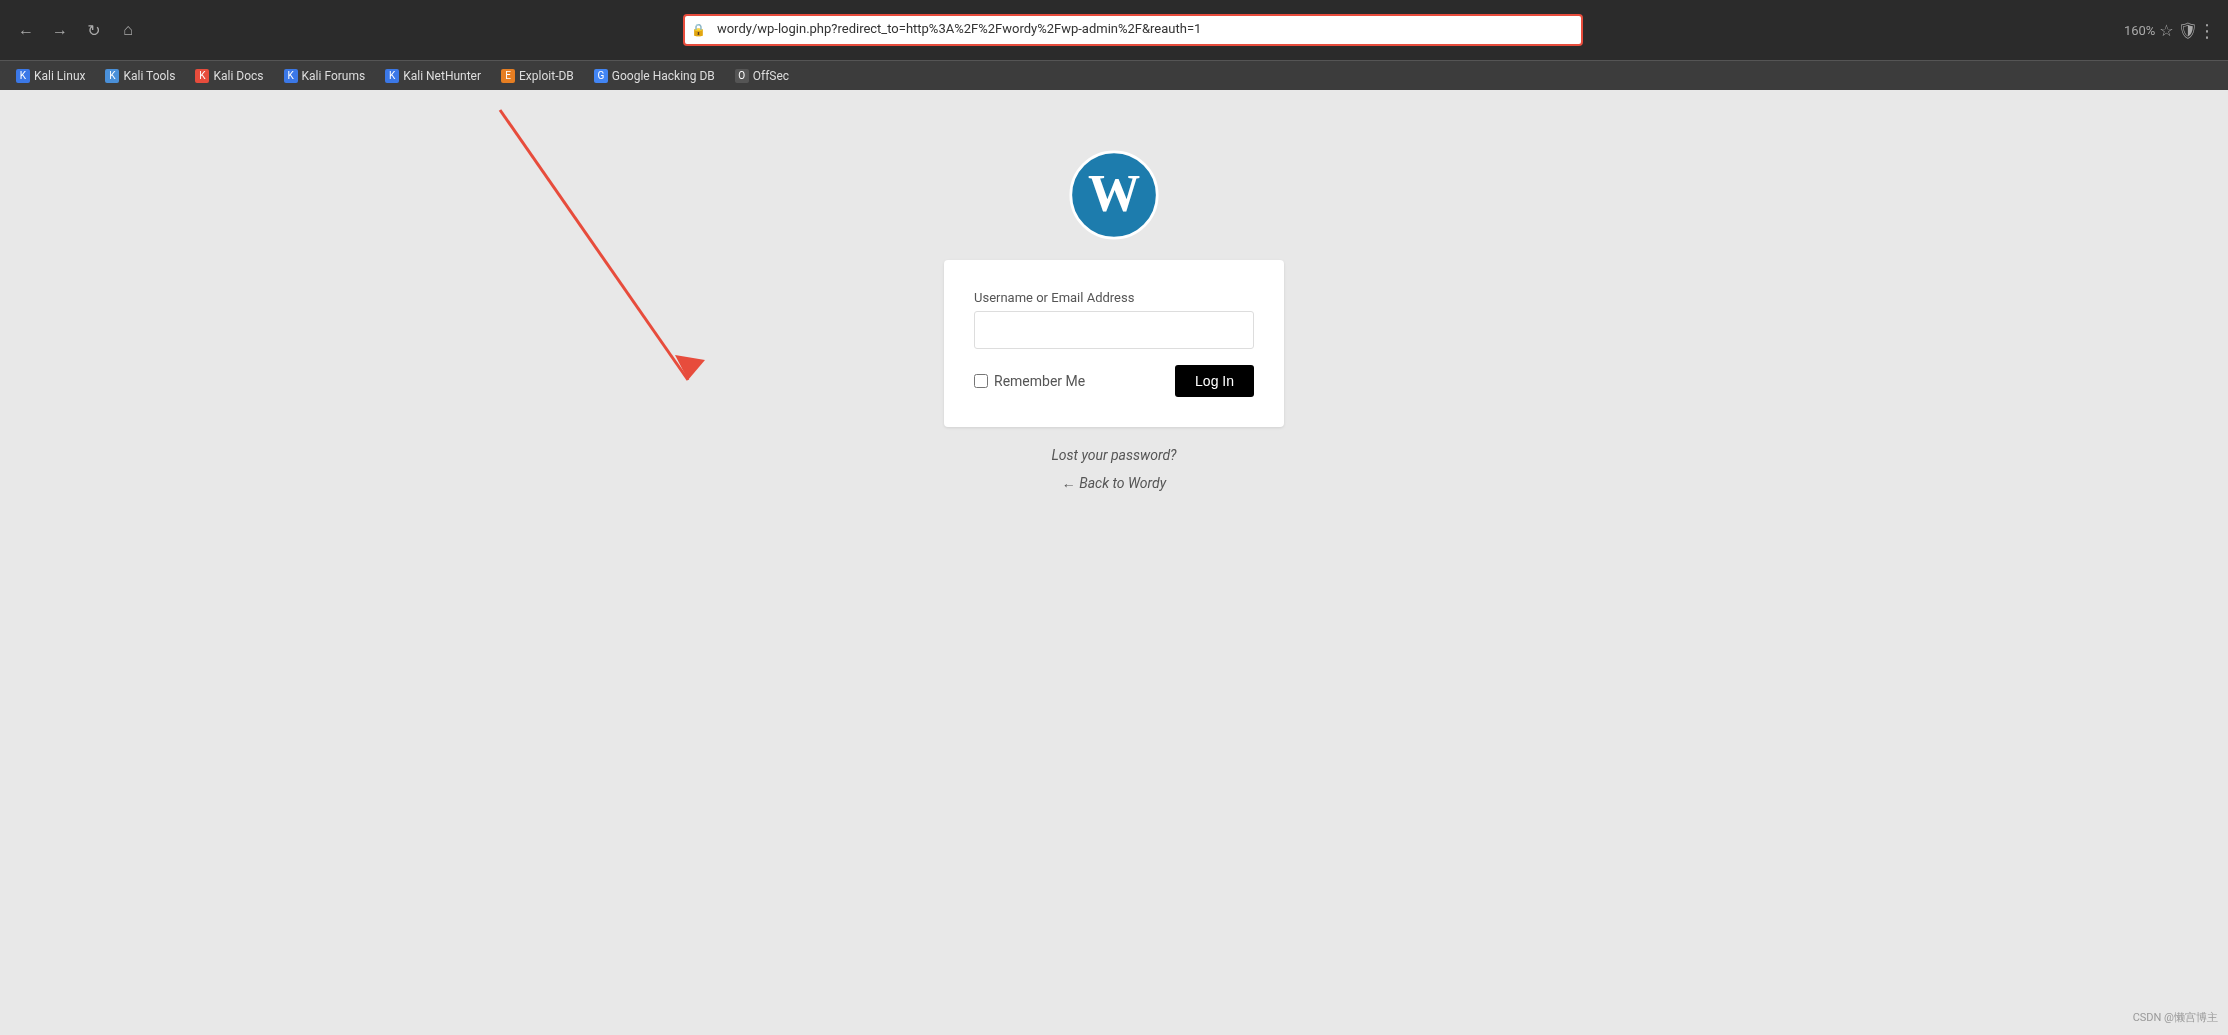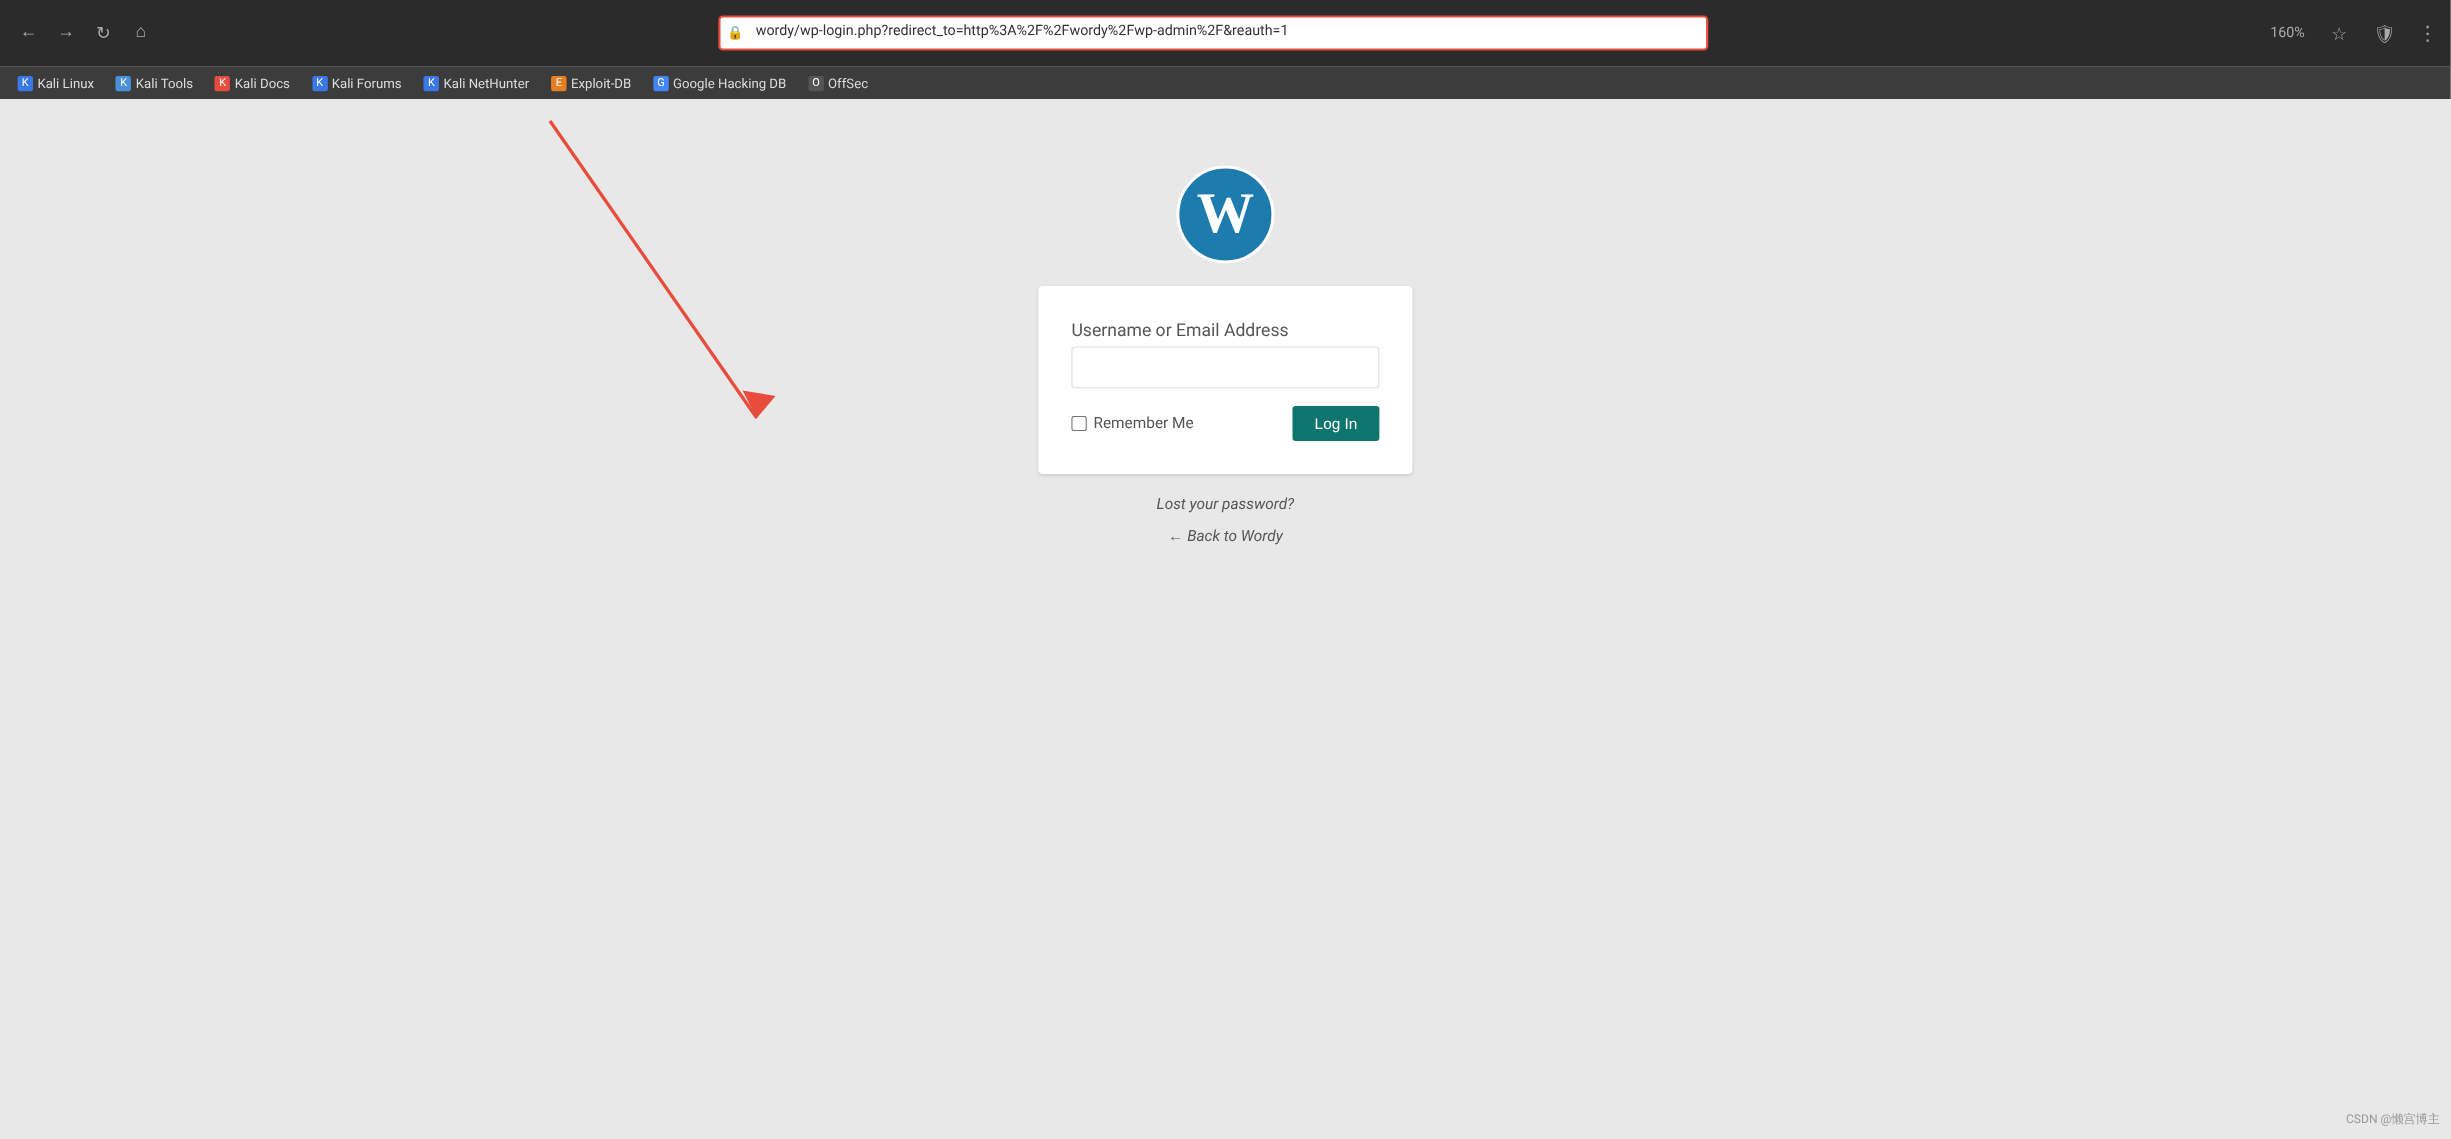--- a/index.html
+++ b/index.html
@@ -71,21 +71,21 @@
       left: 8px;
       top: 50%;
       transform: translateY(-50%);
       color: #777;
       font-size: 12px;
     }
 
     .browser-right-controls {
       display: flex;
       align-items: center;
-      gap: 20px;
+      gap: 0;
       color: #aaa;
       font-size: 13px;
     }
 
     
     .bookmarks-bar {
       background: #3c3c3c;
       height: 30px;
       display: flex;
       align-items: center;
@@ -152,21 +152,21 @@
       width: 340px;
       box-shadow: 0 1px 3px rgba(0,0,0,0.1);
     }
 
     .form-group {
       margin-bottom: 16px;
     }
 
     .form-label {
       display: block;
-      font-size: 16px;
+      font-size: 13px;
       color: #555;
       margin-bottom: 6px;
       font-weight: 400;
     }
 
     .form-input {
       width: 100%;
       height: 38px;
       border: 1px solid #ddd;
       border-radius: 3px;
@@ -193,21 +193,21 @@
 
     .remember-checkbox {
       width: 14px;
       height: 14px;
       border: 1px solid #bbb;
       background: #f9f9f9;
       cursor: pointer;
     }
 
     .login-btn {
-      background: #0f766e;
+      background: #000000;
       color: white;
       border: none;
       padding: 8px 20px;
       border-radius: 3px;
       font-size: 14px;
       cursor: pointer;
       font-weight: 500;
     }
 
     

